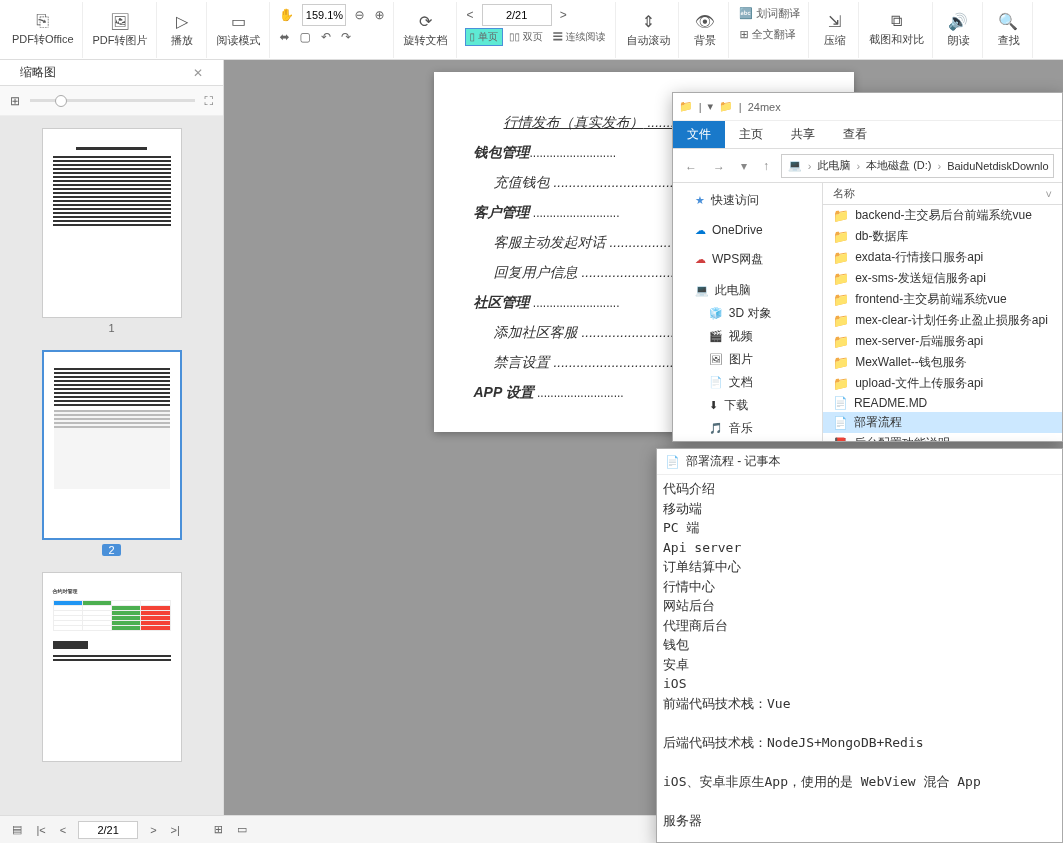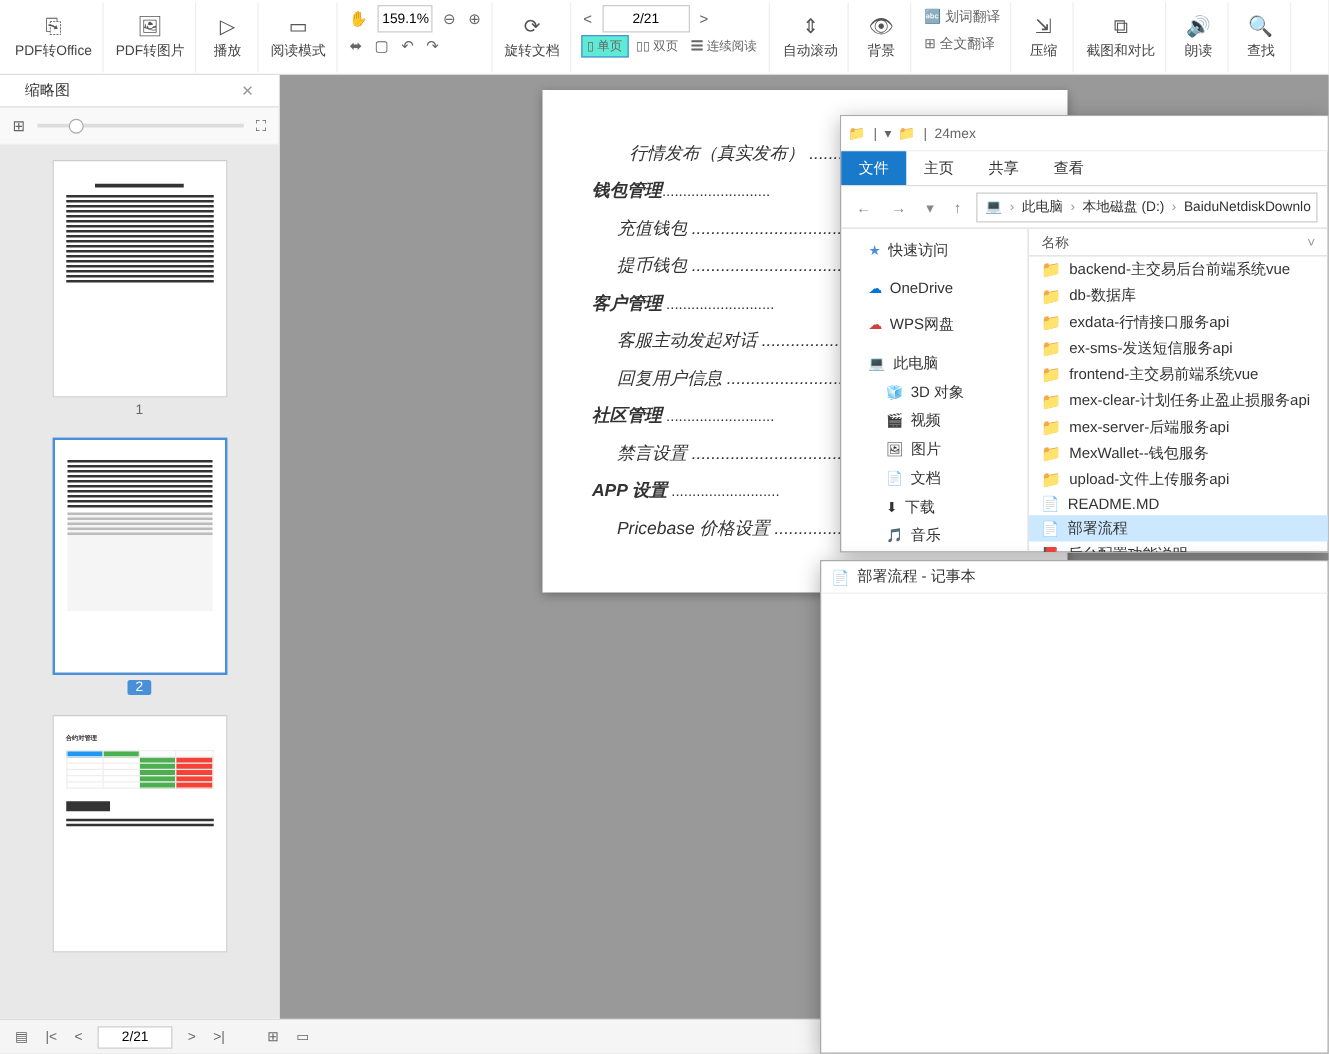--- a/index.html
+++ b/index.html
@@ -271,31 +271,30 @@
           <div class="tline" style="margin-top:6px;"></div>
             <div class="tline"></div>
         </div>
         <span class="thumb-num"></span>
       </div>
     </div>
   </div>
 
   <div class="pdf-view">
     <div class="pdf-page">
-      <div class="entry" style="padding-left:30px;">行情发布（真实发布）</div>
+      <div class="entry" style="padding-left:30px;text-decoration:underline;">行情发布（真实发布）</div>
       <h3 style="display:inline;">钱包管理</h3><span>..........................</span>
       <div class="entry">充值钱包</div>
-      <div class="entry">提币钱包</div>
       <div><h3 style="display:inline;">客户管理</h3><span> ..........................</span></div>
       <div class="entry">客服主动发起对话</div>
       <div class="entry">回复用户信息</div>
       <div><h3 style="display:inline;">社区管理</h3><span> ..........................</span></div>
+      <div class="entry">添加社区客服</div>
       <div class="entry">禁言设置</div>
       <div><h3 style="display:inline;">APP 设置</h3><span> ..........................</span></div>
-      <div class="entry">Pricebase 价格设置</div>
     </div>
   </div>
 </div>
 
 <div class="bottom-bar">
   <span class="mini-btn">▤</span>
   <span class="mini-btn">|&lt;</span>
   <span class="mini-btn">&lt;</span>
   <input value="2/21" style="">
   <span class="mini-btn">&gt;</span>
@@ -437,13 +436,31 @@
         </div>
     </div>
   </div>
 </div>
 
 <div class="notepad">
   <div class="np-title">
     <span style="color:#5b9bd5;">📄</span>
     <span>部署流程 - 记事本</span>
   </div>
+  <div class="np-body" id="np-body">代码介绍
+移动端
+PC 端
+Api server
+订单结算中心
+行情中心
+网站后台
+代理商后台
+钱包
+安卓
+iOS
+前端代码技术栈：Vue
+
+后端代码技术栈：NodeJS+MongoDB+Redis
+
+iOS、安卓非原生App，使用的是 WebView 混合 App
+
+服务器</div>
 </div>
 
 </body></html>

